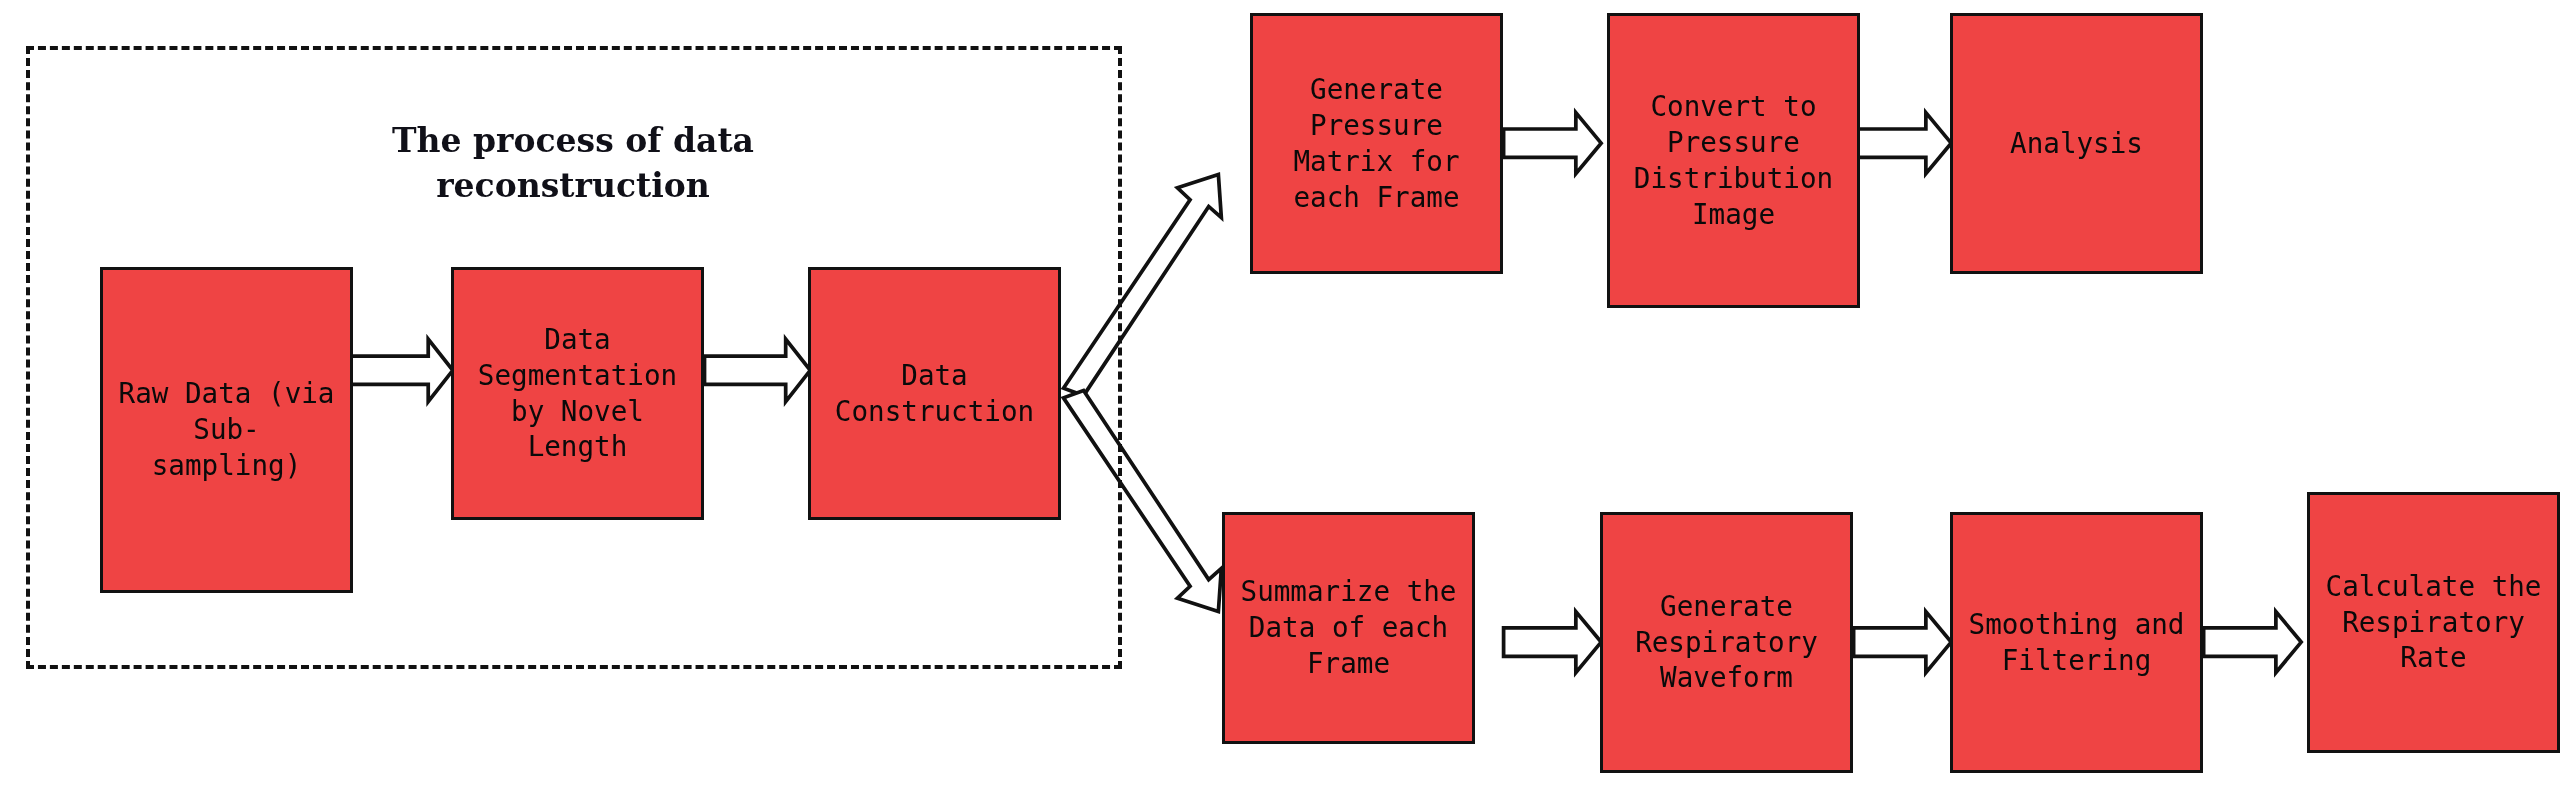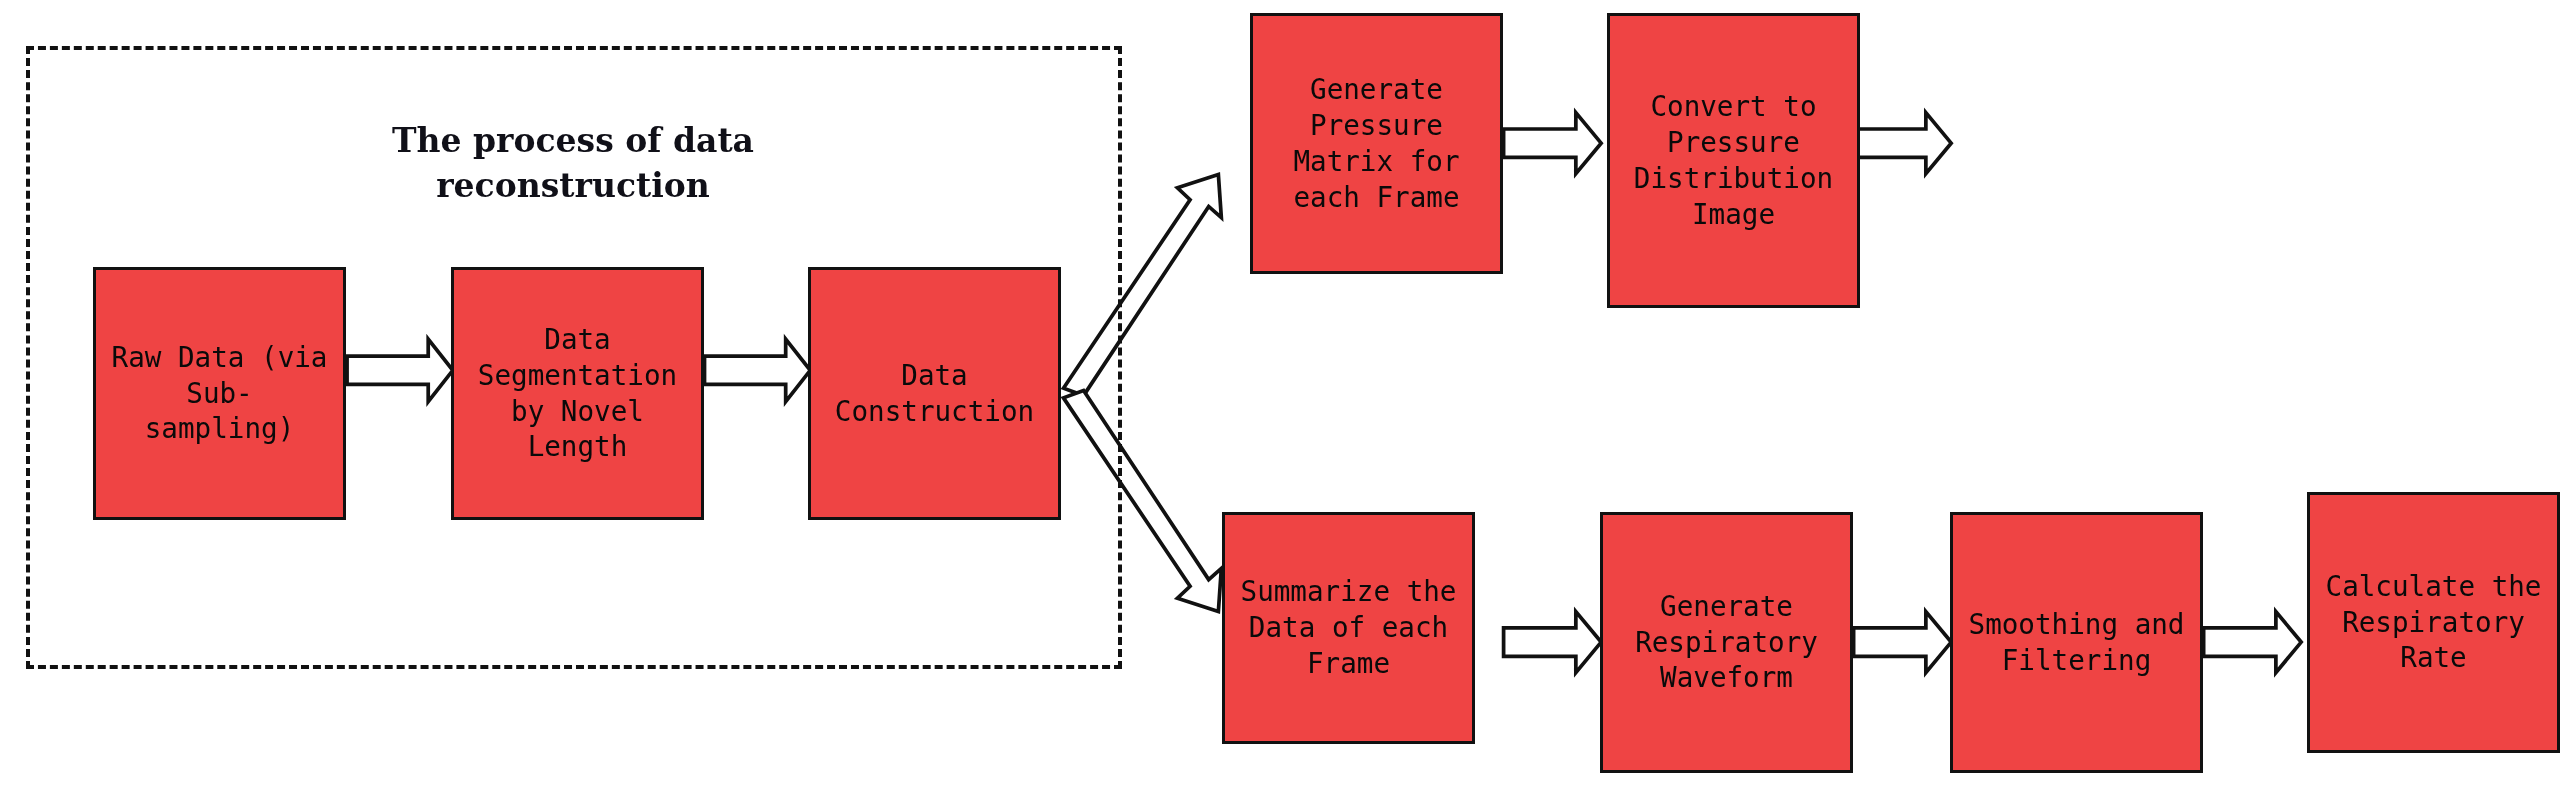--- a/index.html
+++ b/index.html
@@ -83,21 +83,21 @@
     <polygon points="2489,843 2586,843 2586,821 2620,862 2586,903 2586,881 2489,881" fill="#ffffff" stroke="#111111" stroke-width="5" stroke-linejoin="miter"></polygon>
 
     <polygon points="2959,843 3056,843 3056,821 3090,862 3056,903 3056,881 2959,881" fill="#ffffff" stroke="#111111" stroke-width="5" stroke-linejoin="miter"></polygon>
   </svg>
 
   <div class="dashed-group" style="left:26px; top:46px; width:1096px; height:623px;"></div>
 
   <div class="group-title" style="left:264px; top:119px; width:618px;text-align:center;">The process of data
 reconstruction</div>
 
-  <div class="node-box" style="left:93px; top:267px; width:253px; height:253px;">
+  <div class="node-box" style="left:100px; top:267px; width:253px; height:326px;">
     <span class="node-label">Raw Data (via
 Sub-
 sampling)</span>
   </div>
 
   <div class="node-box" style="left:451px; top:267px; width:253px; height:253px;">
     <span class="node-label">Data
 Segmentation
 by Novel
 Length</span>
@@ -115,20 +115,23 @@
 each Frame</span>
   </div>
 
   <div class="node-box" style="left:1600px; top:13.4px; width:253px; height:295px;margin-left:7px;">
     <span class="node-label">Convert to
 Pressure
 Distribution
 Image</span>
   </div>
 
+  <div class="node-box" style="left:1950px; top:13.4px; width:253px; height:261px;">
+    <span class="node-label">Analysis</span>
+  </div>
 
   <div class="node-box" style="left:1222px; top:512px; width:253px; height:232px;">
     <span class="node-label">Summarize the
 Data of each
 Frame</span>
   </div>
 
   <div class="node-box" style="left:1600px; top:512px; width:253px; height:261px;">
     <span class="node-label">Generate
 Respiratory

